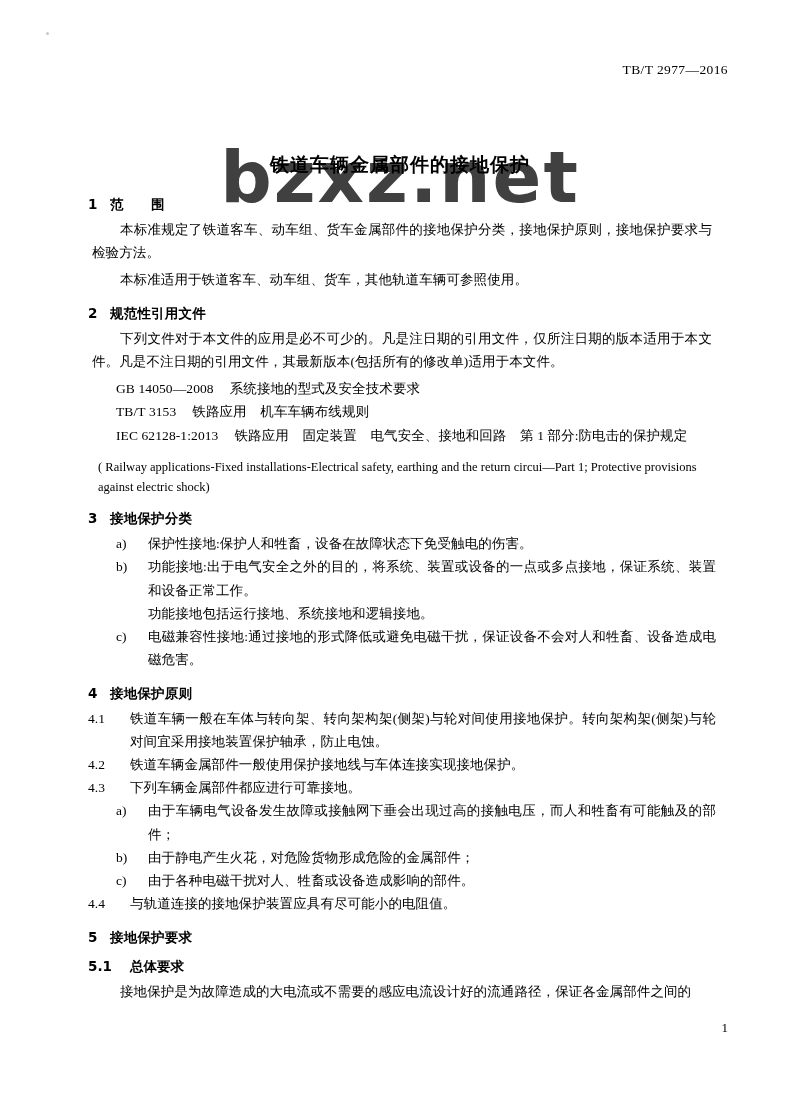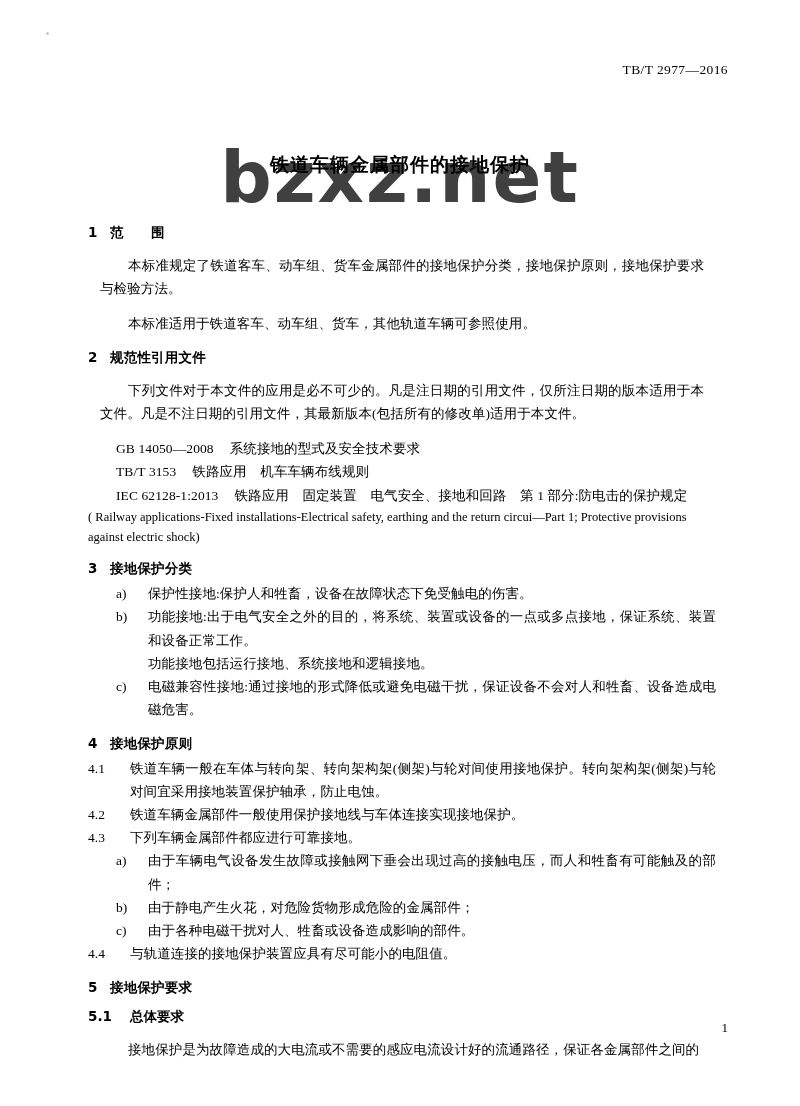--- a/index.html
+++ b/index.html
@@ -60,58 +60,58 @@
     color: #404040;
     letter-spacing: 2px;
     font-family: "DejaVu Sans", "Liberation Sans", sans-serif;
     z-index: 0;
     pointer-events: none;
     user-select: none;
   }
   .content {
     position: absolute;
     left: 88px;
-    top: 224px;
+    top: 196px;
     width: 628px;
     z-index: 2;
   }
   .sec-head {
     font-size: 13.5px;
     font-weight: bold;
     font-family: "DejaVu Sans", "Liberation Sans", sans-serif;
     margin-top: 13px;
     margin-bottom: 4px;
     letter-spacing: 0.2px;
   }
   .sec-head .num {
     display: inline-block;
     min-width: 22px;
   }
   .sec-head.first { margin-top: 0; }
   .para {
     font-size: 13.5px;
     line-height: 1.72;
     text-indent: 28px;
-    margin: 12px;
+    margin: 4px;
     text-align: justify;
     letter-spacing: 0.1px;
   }
   .ref-line {
     font-size: 13.5px;
     line-height: 1.72;
     text-indent: 28px;
     margin: 0;
     letter-spacing: 0.1px;
   }
   .ref-line .gap { display: inline-block; width: 16px; }
   .ref-en {
     font-size: 12.5px;
     line-height: 1.62;
     text-indent: 0;
-    margin: 0;
+    margin: 10px;
     font-family: "Liberation Serif", serif;
   }
   .list-item {
     font-size: 13.5px;
     line-height: 1.72;
     margin: 0;
     display: flex;
     padding-left: 28px;
     letter-spacing: 0.1px;
   }

